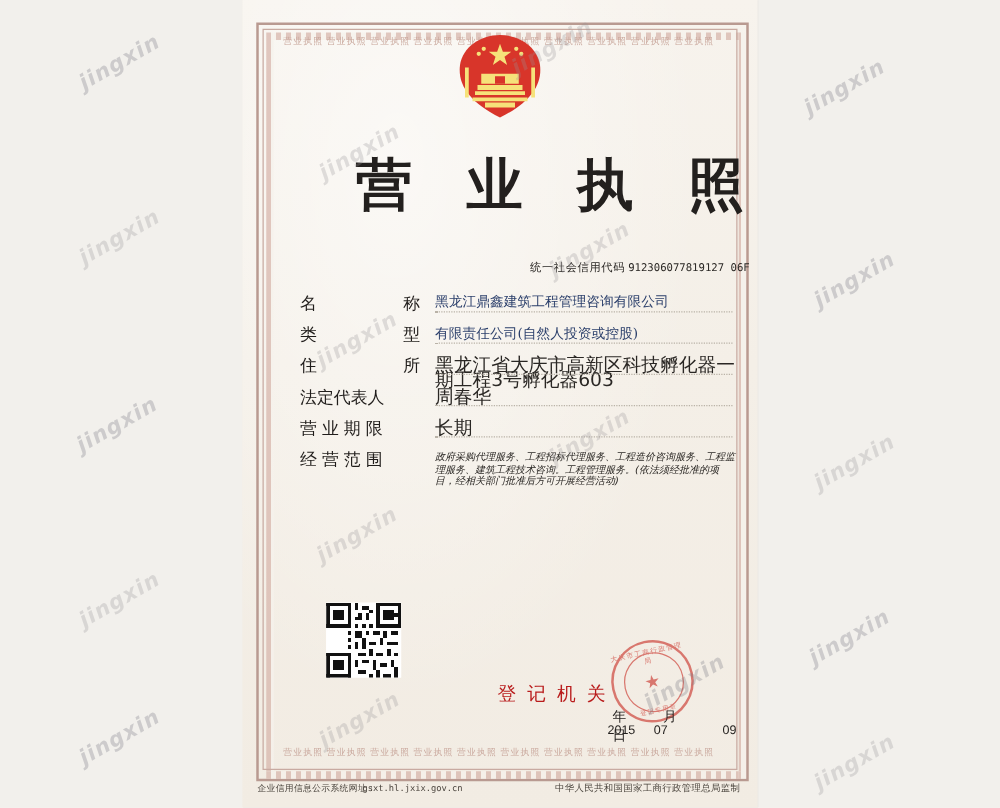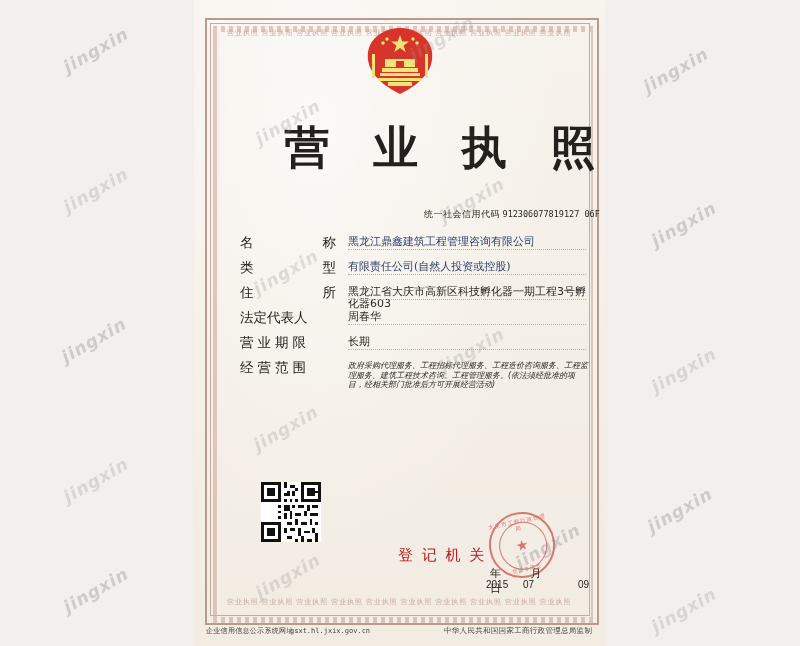--- a/index.html
+++ b/index.html
@@ -70,21 +70,21 @@
   .frow{position:relative;height:25px;}
   .flabel{
     position:absolute;left:0;top:2px;width:96px;
     font-size:13.5px;color:#201d1b;
     font-family:"DejaVu Serif","Liberation Serif",serif;
     display:flex;justify-content:space-between;
   }
   .flabel span{display:inline-block;}
   .fvalue{
     position:absolute;left:108px;top:4px;width:240px;
-    font-size:11px;color:#2a2724;line-height:12px;
+    font-size:15px;color:#2a2724;line-height:12px;
     font-family:"DejaVu Sans","Liberation Sans",sans-serif;
   }
   .fvalue.hand{
     font-family:"DejaVu Serif","Liberation Serif",serif;
     color:#2b3f6b;font-size:11px;
   }
   .fvalue.small{font-size:8px;line-height:9.5px;letter-spacing:0;font-style:italic;}
   .dots{
     position:absolute;left:108px;top:16px;width:238px;height:1px;
     border-bottom:1px dotted #b9b2a7;

